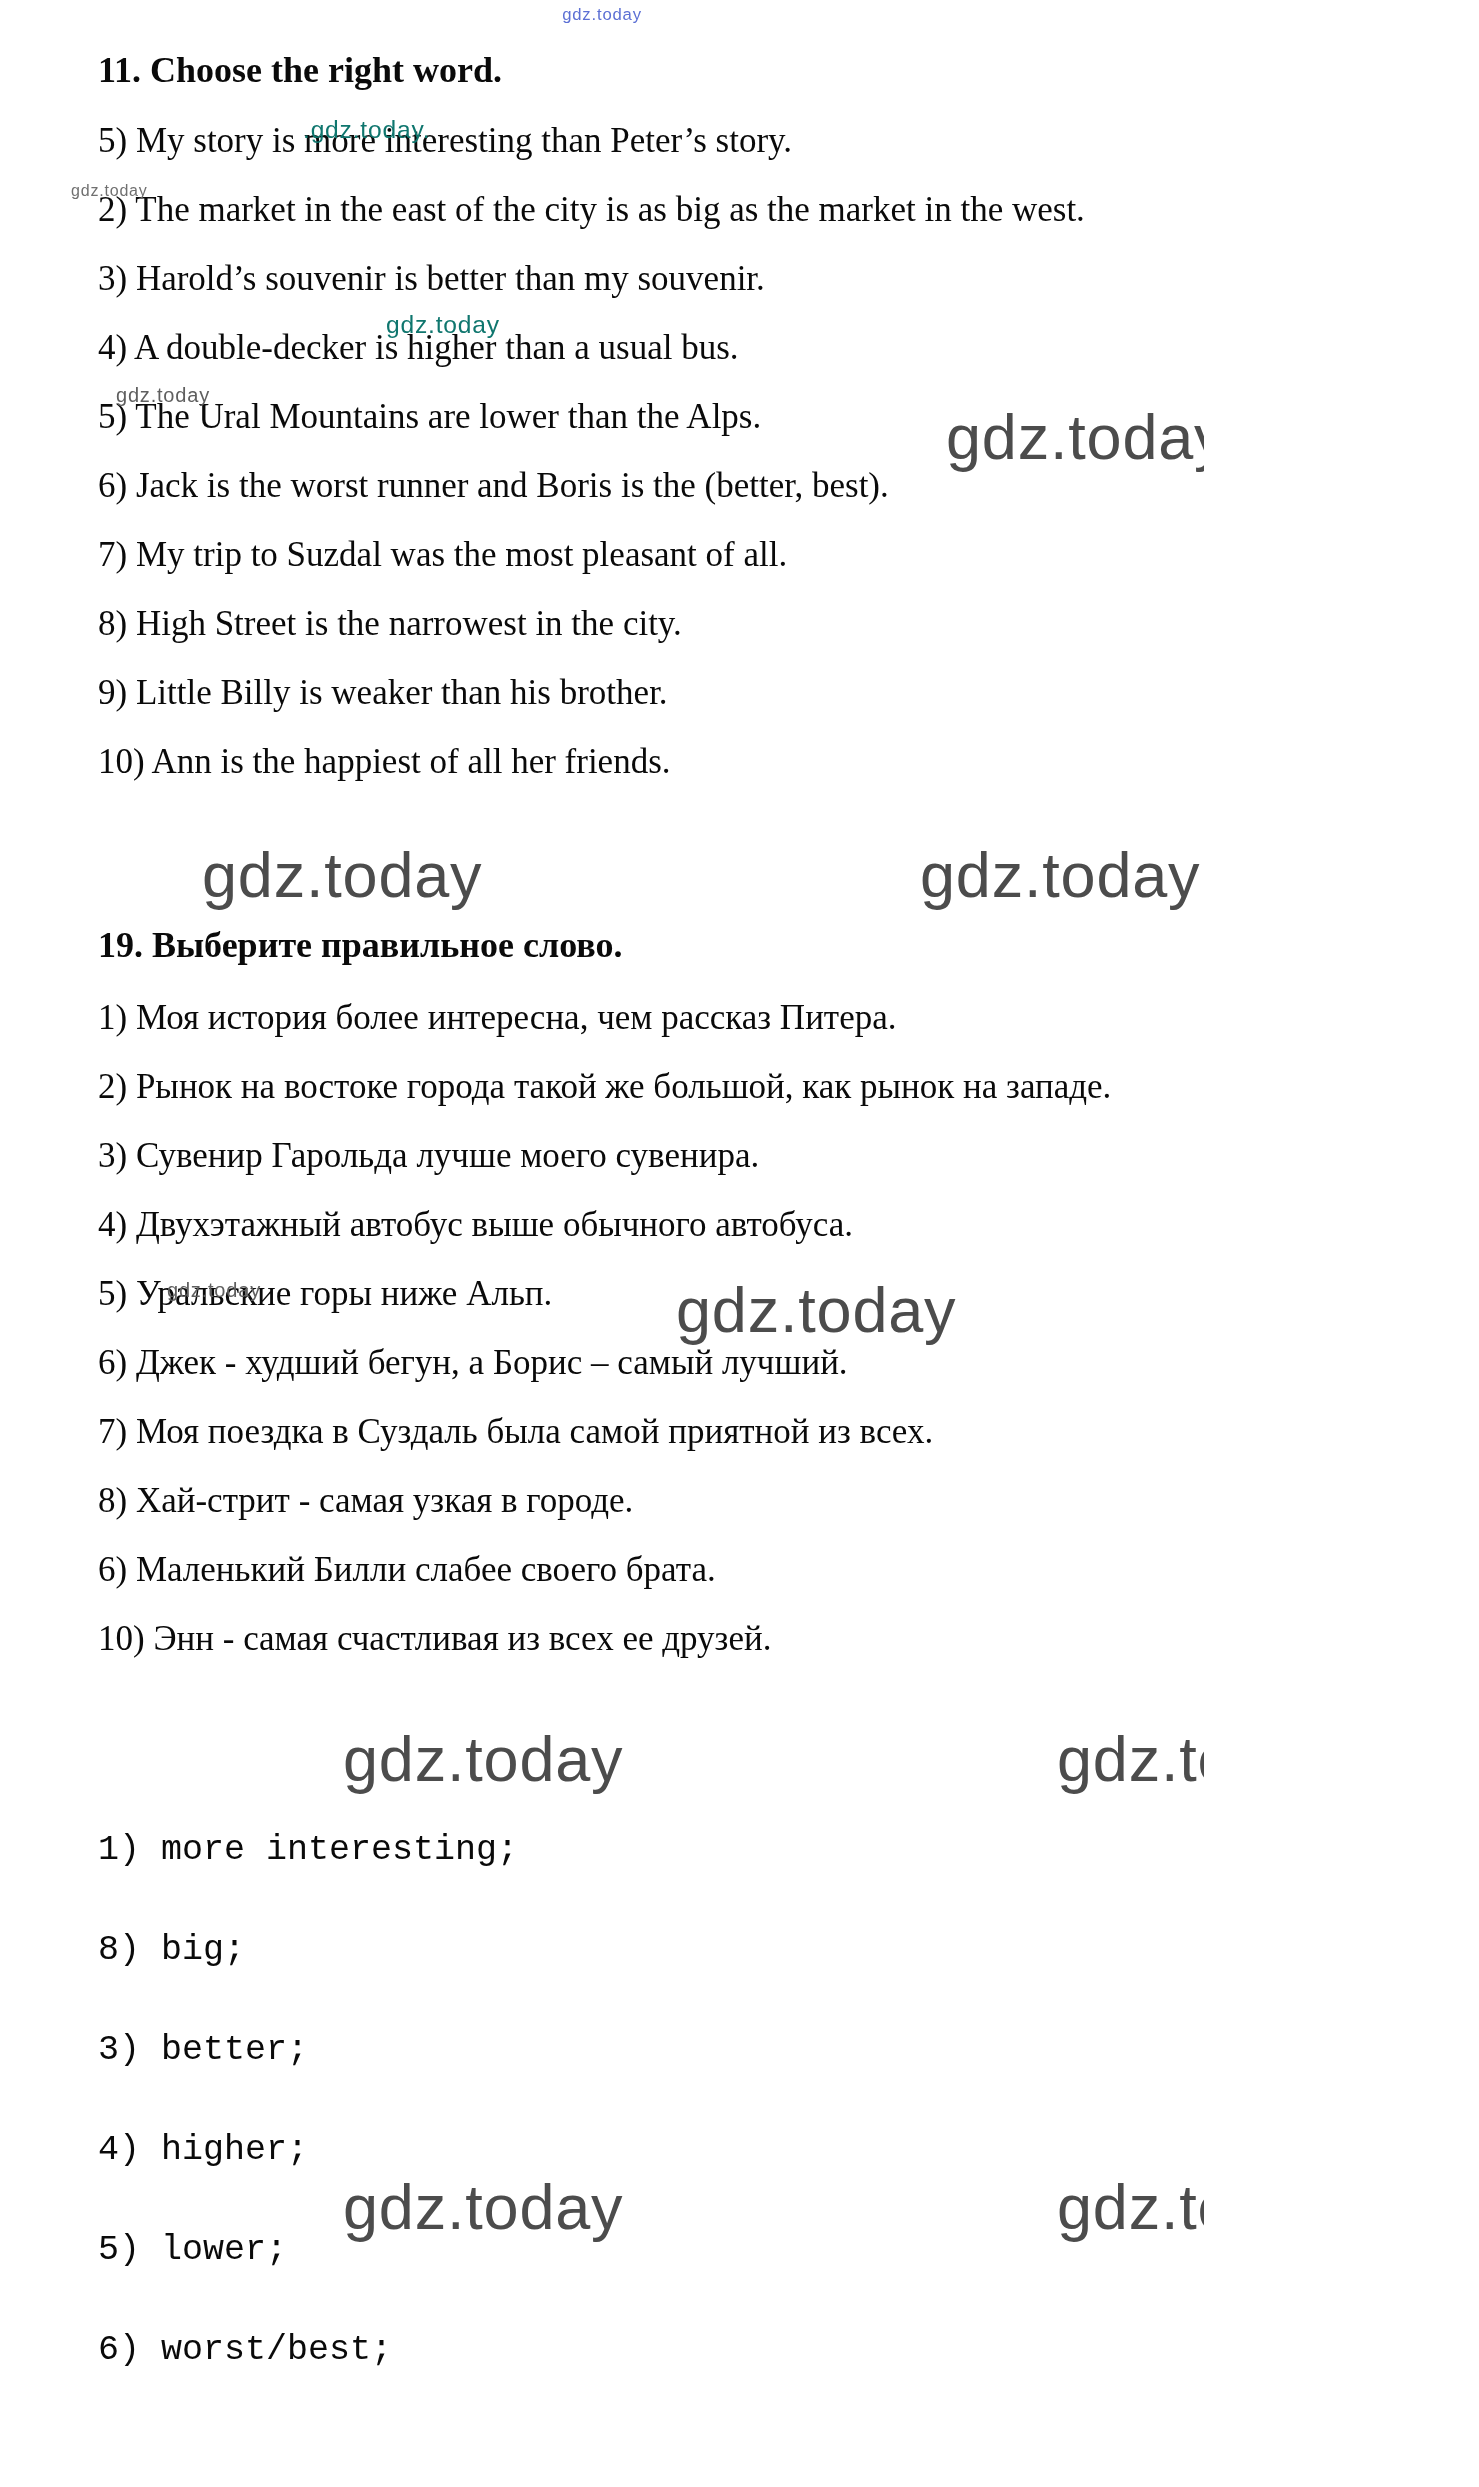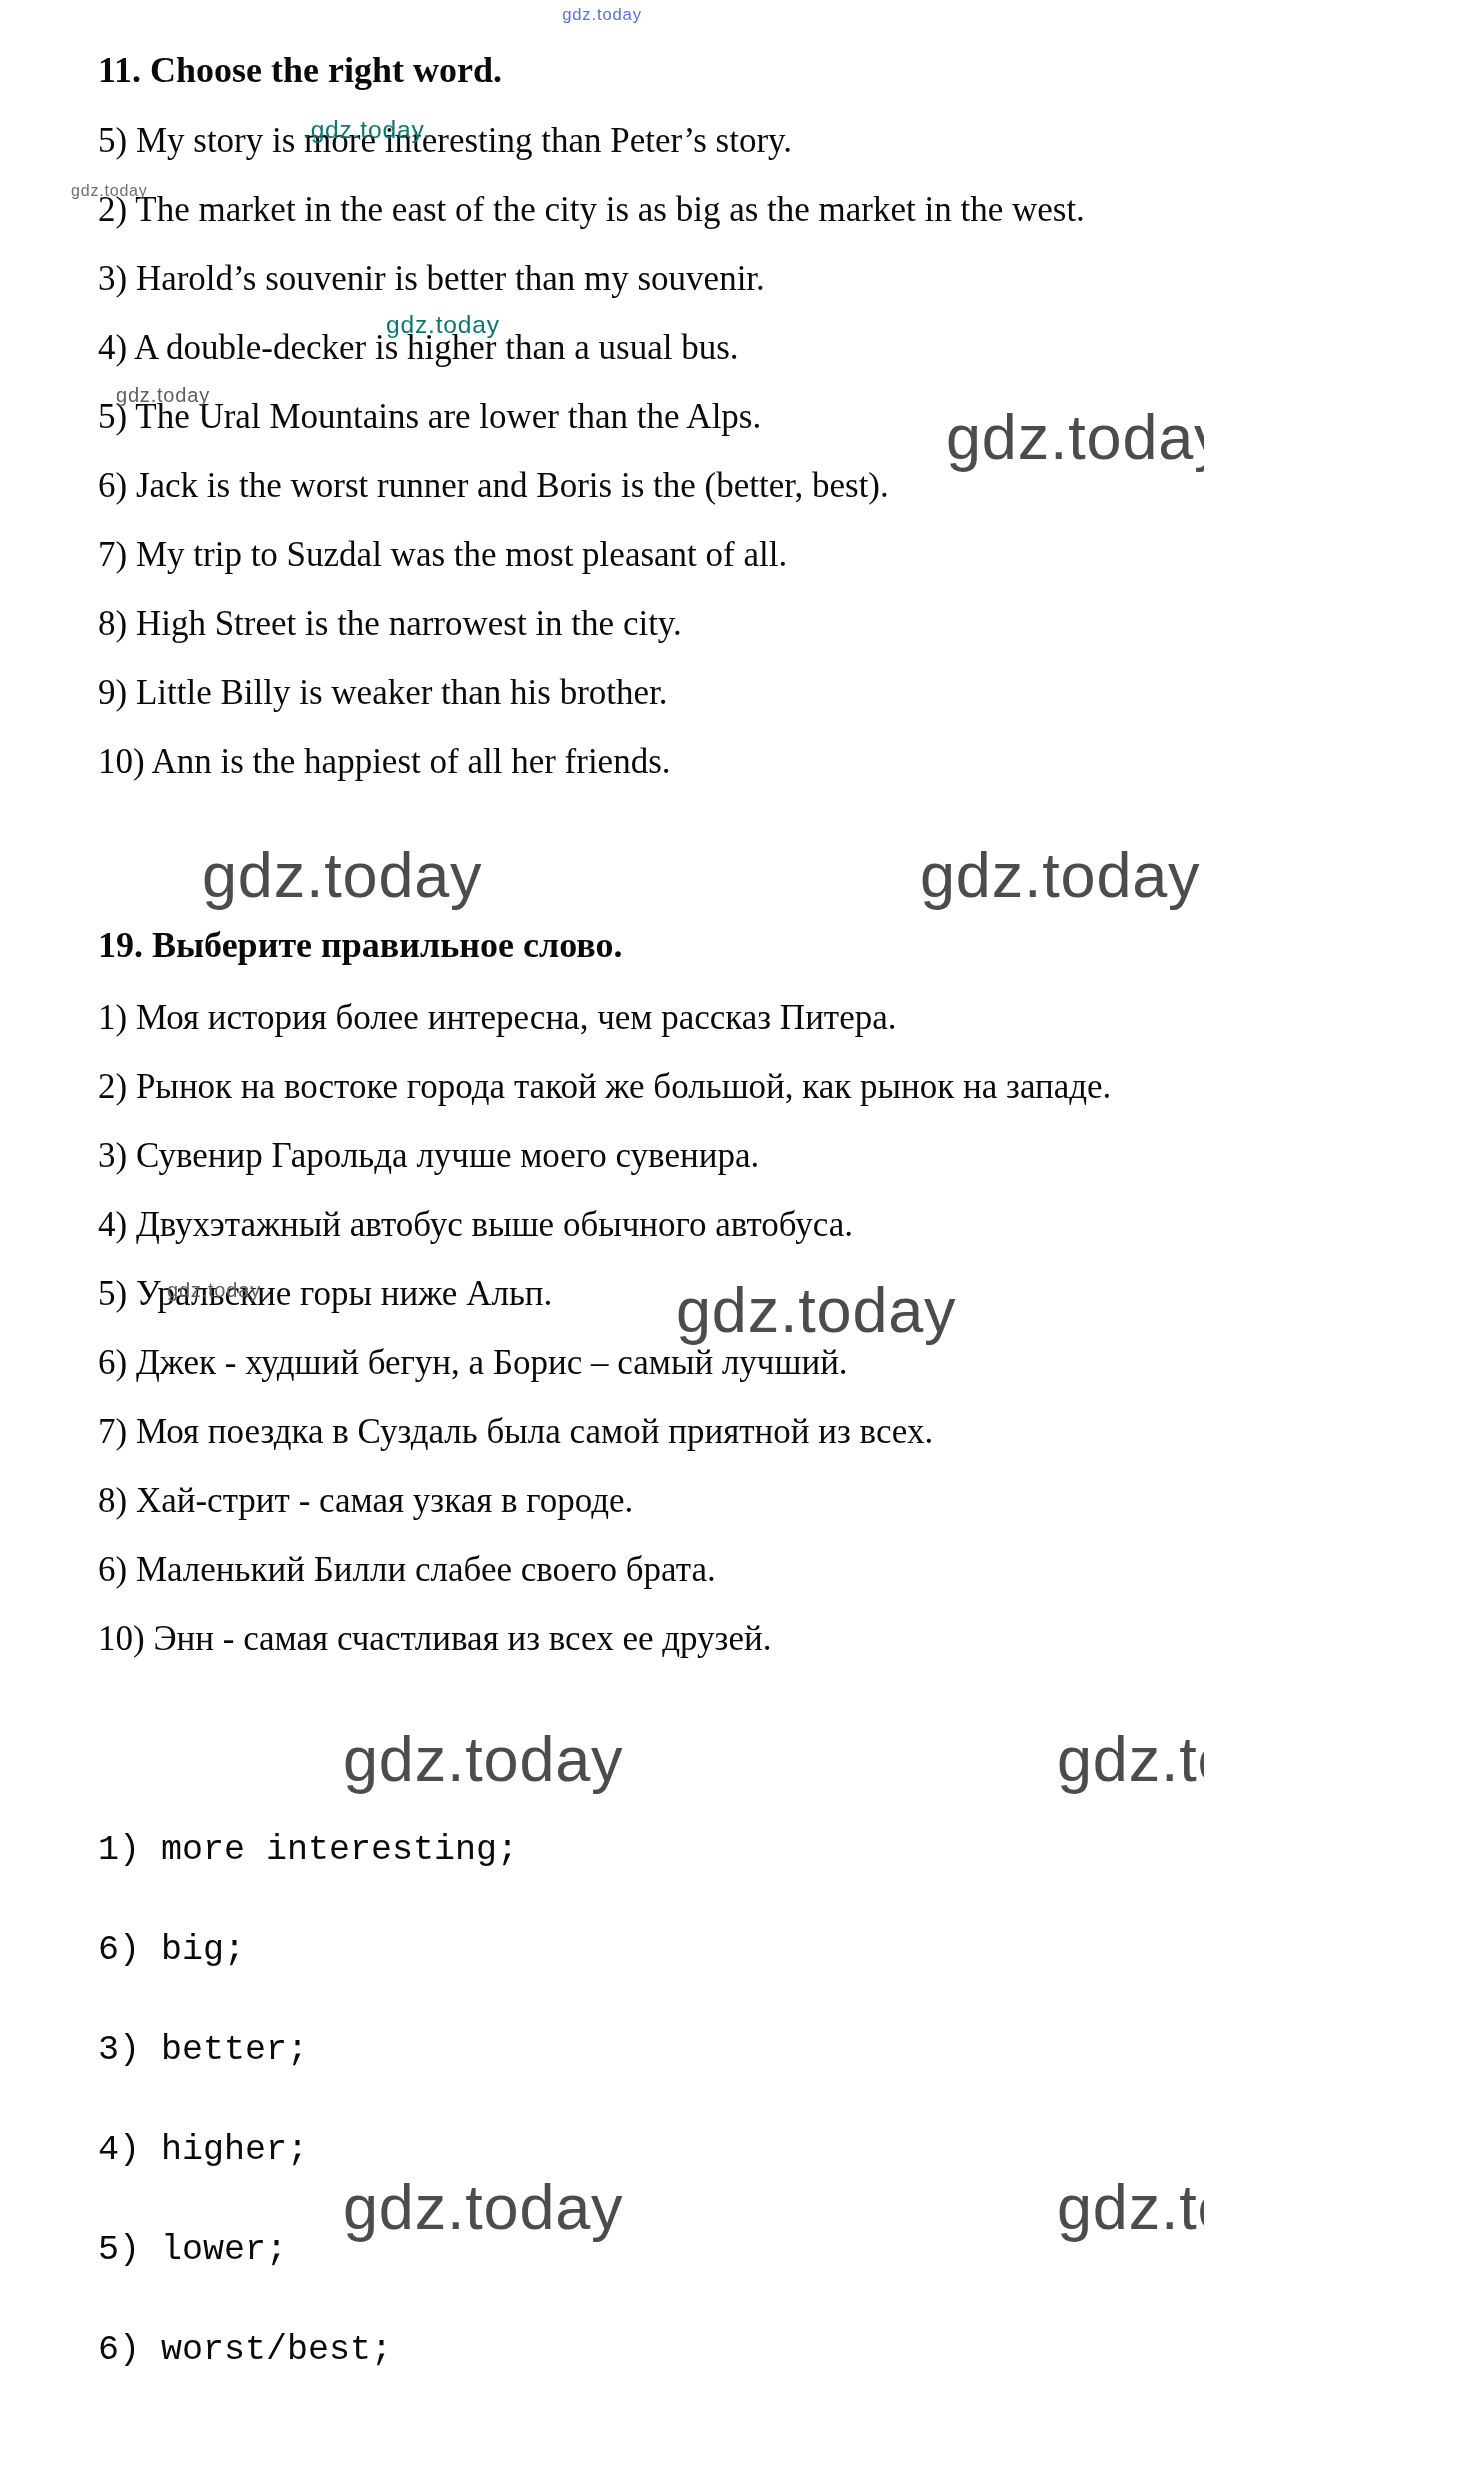--- a/index.html
+++ b/index.html
@@ -108,21 +108,21 @@
     <p class="line">6) Джек - худший бегун, а Борис – самый лучший.</p>
     <p class="line">7) Моя поездка в Суздаль была самой приятной из всех.</p>
     <p class="line">8) Хай-стрит - самая узкая в городе.</p>
     <p class="line">6) Маленький Билли слабее своего брата.</p>
     <p class="line">10) Энн - самая счастливая из всех ее друзей.</p>
 
     <div class="spacer"></div>
 
     <div class="answers">
       <p class="answer-line">1) more interesting;</p>
-      <p class="answer-line">6) big;</p>
+      <p class="answer-line">8) big;</p>
       <p class="answer-line">3) better;</p>
       <p class="answer-line">4) higher;</p>
       <p class="answer-line">5) lower;</p>
       <p class="answer-line">6) worst/best;</p>
     </div>
 
   </div>
 </div>
 
 

